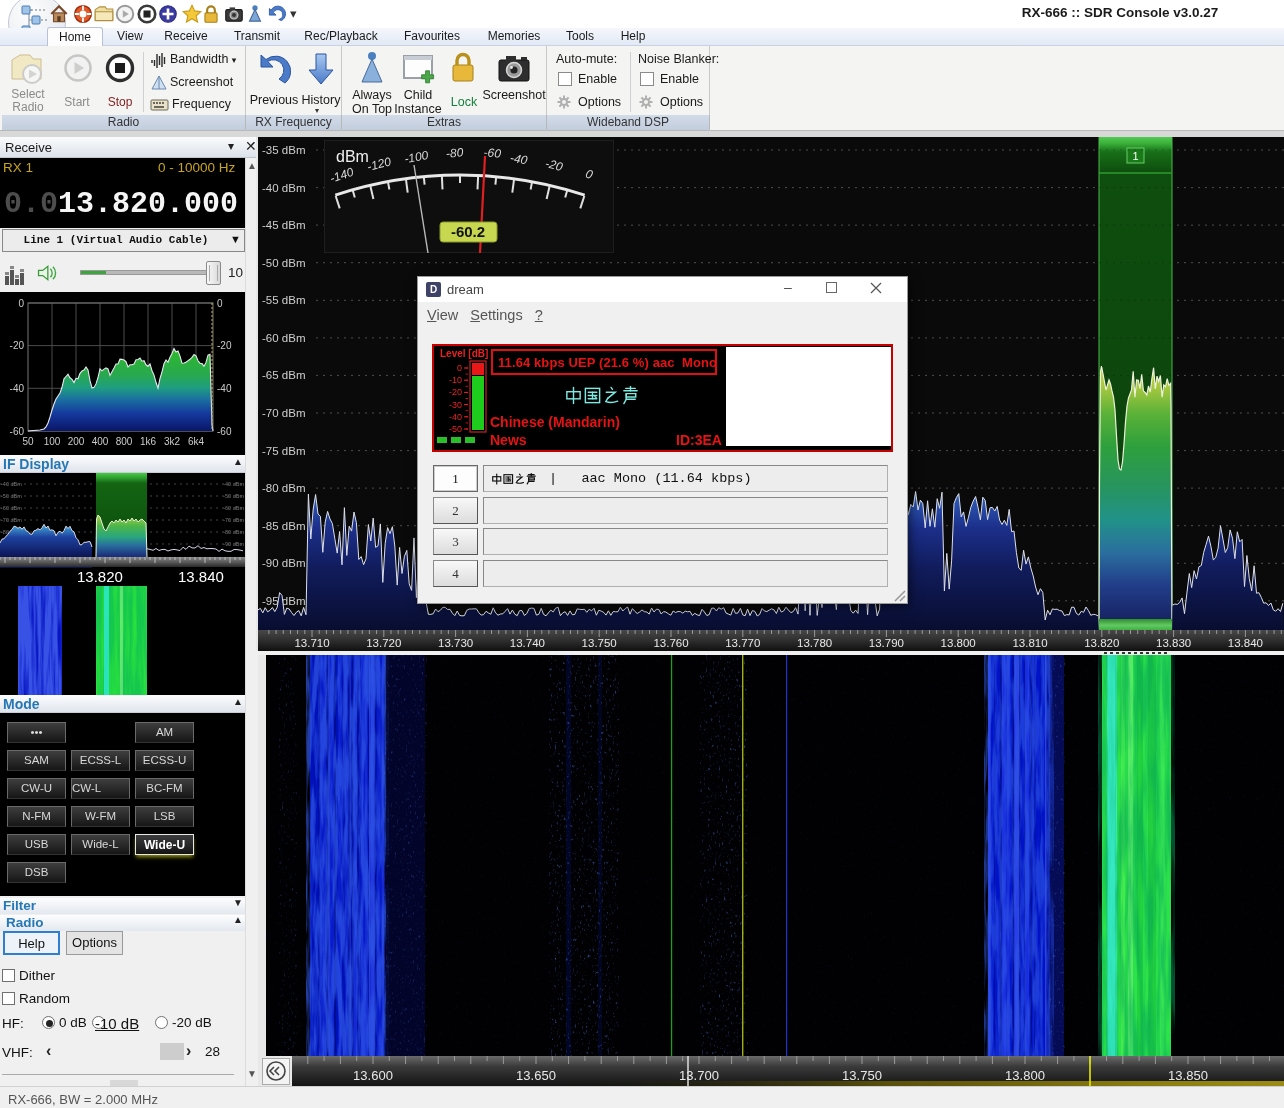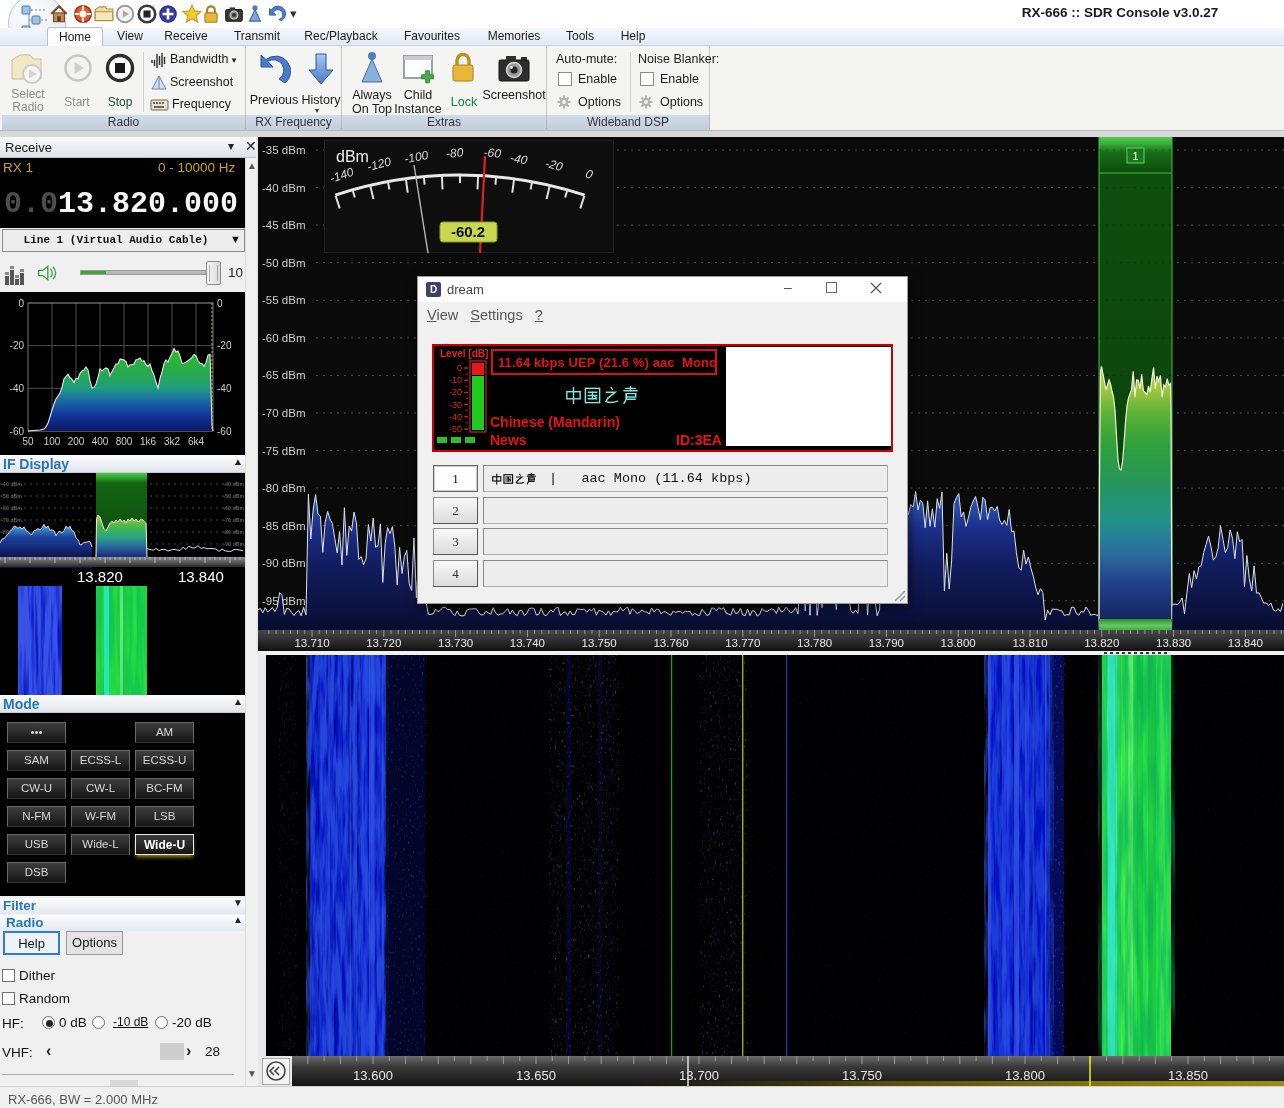--- a/index.html
+++ b/index.html
@@ -97,21 +97,21 @@
     <div class="abs" style="left:4px;top:88px;width:48px;text-align:center;font-size:12px;color:#8a8a8a;line-height:13px;">Select<br>Radio</div>
     <svg class="abs" style="left:62px;top:52px" width="32" height="32" viewBox="0 0 32 32" opacity="0.5">
       <circle cx="16" cy="16" r="12.5" fill="#f2f2f2" stroke="#9a9a9a" stroke-width="2.6"></circle>
       <path d="M12.5,10 L22,16 L12.5,22 z" fill="#aaa"></path>
     </svg>
     <div class="abs" style="left:53px;top:95px;width:48px;text-align:center;font-size:12px;color:#8a8a8a;">Start</div>
     <svg class="abs" style="left:104px;top:52px" width="32" height="32" viewBox="0 0 32 32">
       <circle cx="16" cy="16" r="12.5" fill="#fdfdfd" stroke="#2e2e2e" stroke-width="3.4"></circle>
       <rect x="11" y="11" width="10" height="10" fill="#1a1a1a"></rect>
     </svg>
-    <div class="abs" style="left:96px;top:95px;width:48px;text-align:center;font-size:12px;color:#14532d;">Stop</div>
+    <div class="abs" style="left:96px;top:95px;width:48px;text-align:center;font-size:12px;color:#7f1d1d;">Stop</div>
     <div class="abs" style="left:143px;top:52px;width:1px;height:60px;background:#d0d0d0;"></div>
     <svg class="abs" style="left:150px;top:52px" width="18" height="16">
       <g stroke="#2a2a2a" stroke-width="1.4">
         <path d="M2,8 v3 M4.5,8 v6 M7,8 v-6 M7,8 v8 M9.5,8 v-4 M9.5,8 v5 M12,8 v-7 M12,8 v7 M14.5,8 v-3 M14.5,8 v4"></path>
       </g>
     </svg>
     <div class="abs" style="left:170px;top:52px;font-size:12.5px;color:#1a1a1a;">Bandwidth <span style="font-size:9px;">▾</span></div>
     <svg class="abs" style="left:150px;top:74px" width="18" height="17">
       <path d="M2,15 L9,2 L16,15 z" fill="#cfe0f0" stroke="#6a8ab0"></path>
       <path d="M9,2 L9,15" stroke="#6a8ab0"></path>
@@ -405,21 +405,21 @@
     <div class="abs" style="left:3px;top:696px;font-size:14px;font-weight:bold;color:#2577b5;">Mode</div>
     <div class="abs" style="left:233px;top:696px;font-size:10px;color:#222;">▲</div>
     <div class="abs" style="left:0;top:713px;width:245px;height:183px;background:#000;"></div>
     <div class="abs" style="left:7px;top:722px;width:59px;height:21px;background:linear-gradient(#3e3e3e,#161616);border:1px solid #6a6a6a;border-bottom-color:#333;color:#d8d8d8;font-size:11.5px;text-align:center;line-height:19px;">•••</div>
     <div class="abs" style="left:71px;top:750px;width:59px;height:21px;background:linear-gradient(#3e3e3e,#161616);border:1px solid #6a6a6a;border-bottom-color:#333;color:#d8d8d8;font-size:11.5px;text-align:center;line-height:19px;font-family:Liberation Mono, monospace;">Step ☰</div>
     <div class="abs" style="left:135px;top:722px;width:59px;height:21px;background:linear-gradient(#3e3e3e,#161616);border:1px solid #6a6a6a;border-bottom-color:#333;color:#d8d8d8;font-size:11.5px;text-align:center;line-height:19px;">AM</div>
     <div class="abs" style="left:7px;top:750px;width:59px;height:21px;background:linear-gradient(#3e3e3e,#161616);border:1px solid #6a6a6a;border-bottom-color:#333;color:#d8d8d8;font-size:11.5px;text-align:center;line-height:19px;">SAM</div>
     <div class="abs" style="left:71px;top:750px;width:59px;height:21px;background:linear-gradient(#3e3e3e,#161616);border:1px solid #6a6a6a;border-bottom-color:#333;color:#d8d8d8;font-size:11.5px;text-align:center;line-height:19px;">ECSS-L</div>
     <div class="abs" style="left:135px;top:750px;width:59px;height:21px;background:linear-gradient(#3e3e3e,#161616);border:1px solid #6a6a6a;border-bottom-color:#333;color:#d8d8d8;font-size:11.5px;text-align:center;line-height:19px;">ECSS-U</div>
     <div class="abs" style="left:7px;top:778px;width:59px;height:21px;background:linear-gradient(#3e3e3e,#161616);border:1px solid #6a6a6a;border-bottom-color:#333;color:#d8d8d8;font-size:11.5px;text-align:center;line-height:19px;">CW-U</div>
-    <div class="abs" style="left:71px;top:778px;width:59px;height:21px;background:linear-gradient(#3e3e3e,#161616);border:1px solid #6a6a6a;border-bottom-color:#333;color:#d8d8d8;font-size:11.5px;text-align:center;line-height:19px;">CW-L</div>
+    <div class="abs" style="left:71px;top:778px;width:59px;height:21px;background:linear-gradient(#3e3e3e,#161616);border:1px solid #6a6a6a;border-bottom-color:#333;color:#d8d8d8;font-size:11.5px;line-height:19px;">CW-L</div>
     <div class="abs" style="left:135px;top:778px;width:59px;height:21px;background:linear-gradient(#3e3e3e,#161616);border:1px solid #6a6a6a;border-bottom-color:#333;color:#d8d8d8;font-size:11.5px;text-align:center;line-height:19px;">BC-FM</div>
     <div class="abs" style="left:7px;top:806px;width:59px;height:21px;background:linear-gradient(#3e3e3e,#161616);border:1px solid #6a6a6a;border-bottom-color:#333;color:#d8d8d8;font-size:11.5px;text-align:center;line-height:19px;">N-FM</div>
     <div class="abs" style="left:71px;top:806px;width:59px;height:21px;background:linear-gradient(#3e3e3e,#161616);border:1px solid #6a6a6a;border-bottom-color:#333;color:#d8d8d8;font-size:11.5px;text-align:center;line-height:19px;">W-FM</div>
     <div class="abs" style="left:135px;top:806px;width:59px;height:21px;background:linear-gradient(#3e3e3e,#161616);border:1px solid #6a6a6a;border-bottom-color:#333;color:#d8d8d8;font-size:11.5px;text-align:center;line-height:19px;">LSB</div>
     <div class="abs" style="left:7px;top:834px;width:59px;height:21px;background:linear-gradient(#3e3e3e,#161616);border:1px solid #6a6a6a;border-bottom-color:#333;color:#d8d8d8;font-size:11.5px;text-align:center;line-height:19px;">USB</div>
     <div class="abs" style="left:71px;top:834px;width:59px;height:21px;background:linear-gradient(#3e3e3e,#161616);border:1px solid #6a6a6a;border-bottom-color:#333;color:#d8d8d8;font-size:11.5px;text-align:center;line-height:19px;">Wide-L</div>
     <div class="abs" style="left:135px;top:834px;width:59px;height:21px;background:linear-gradient(#3c3c3c,#141414);border:1px solid #e8e8e8;color:#fff;font-weight:bold;font-size:12px;text-align:center;line-height:20px;box-shadow:0 3px 4px -1px rgba(190,190,30,0.8);">Wide-U</div>
     <div class="abs" style="left:7px;top:862px;width:59px;height:21px;background:linear-gradient(#3e3e3e,#161616);border:1px solid #6a6a6a;border-bottom-color:#333;color:#d8d8d8;font-size:11.5px;text-align:center;line-height:19px;">DSB</div>
     <div class="abs" style="left:0;top:898px;width:245px;height:16px;background:linear-gradient(#fdfdfe,#e3e8ef);"></div>
     <div class="abs" style="left:3px;top:898px;font-size:13.5px;font-weight:bold;color:#2577b5;">Filter</div>
@@ -431,21 +431,21 @@
     <div class="abs" style="left:66px;top:931px;width:57px;height:24px;background:#e4e4e4;border:1px solid #9a9a9a;text-align:center;font-size:13px;color:#111;line-height:22px;">Options</div>
     <div class="abs" style="left:2px;top:969px;width:13px;height:13px;background:#fff;border:1px solid #707070;"></div>
     <div class="abs" style="left:19px;top:968px;font-size:13.5px;color:#111;">Dither</div>
     <div class="abs" style="left:2px;top:992px;width:13px;height:13px;background:#fff;border:1px solid #707070;"></div>
     <div class="abs" style="left:19px;top:991px;font-size:13.5px;color:#111;">Random</div>
     <div class="abs" style="left:2px;top:1016px;font-size:13.5px;color:#111;">HF:</div>
     <div class="abs" style="left:42px;top:1016px;width:13px;height:13px;background:#fff;border:1px solid #707070;border-radius:50%;"></div>
     <div class="abs" style="left:46px;top:1020px;width:7px;height:7px;background:#222;border-radius:50%;"></div>
     <div class="abs" style="left:59px;top:1015px;font-size:13.5px;color:#111;">0 dB</div>
     <div class="abs" style="left:92px;top:1016px;width:13px;height:13px;background:#fff;border:1px solid #707070;border-radius:50%;"></div>
-    <div class="abs" style="left:113px;top:1015px;font-size:12px;color:#111;text-decoration:underline;">-10 dB</div>
+    <div class="abs" style="left:95px;top:1015px;font-size:15px;color:#111;text-decoration:underline;">-10 dB</div>
     <div class="abs" style="left:155px;top:1016px;width:13px;height:13px;background:#fff;border:1px solid #707070;border-radius:50%;"></div>
     <div class="abs" style="left:172px;top:1015px;font-size:13.5px;color:#111;">-20 dB</div>
     <div class="abs" style="left:2px;top:1045px;font-size:13.5px;color:#111;">VHF:</div>
     <div class="abs" style="left:44px;top:1043px;width:146px;height:17px;background:#f0f0f0;"></div>
     <div class="abs" style="left:46px;top:1042px;font-size:16px;font-weight:bold;color:#222;">‹</div>
     <div class="abs" style="left:160px;top:1043px;width:24px;height:17px;background:#cdcdcd;"></div>
     <div class="abs" style="left:186px;top:1042px;font-size:16px;font-weight:bold;color:#222;">›</div>
     <div class="abs" style="left:205px;top:1044px;font-size:13.5px;color:#111;">28</div>
     <div class="abs" style="left:2px;top:1074px;width:232px;height:1px;background:#aaa;"></div>
     <div class="abs" style="left:110px;top:1080px;width:28px;height:7px;background:#d8d8d8;"></div>

